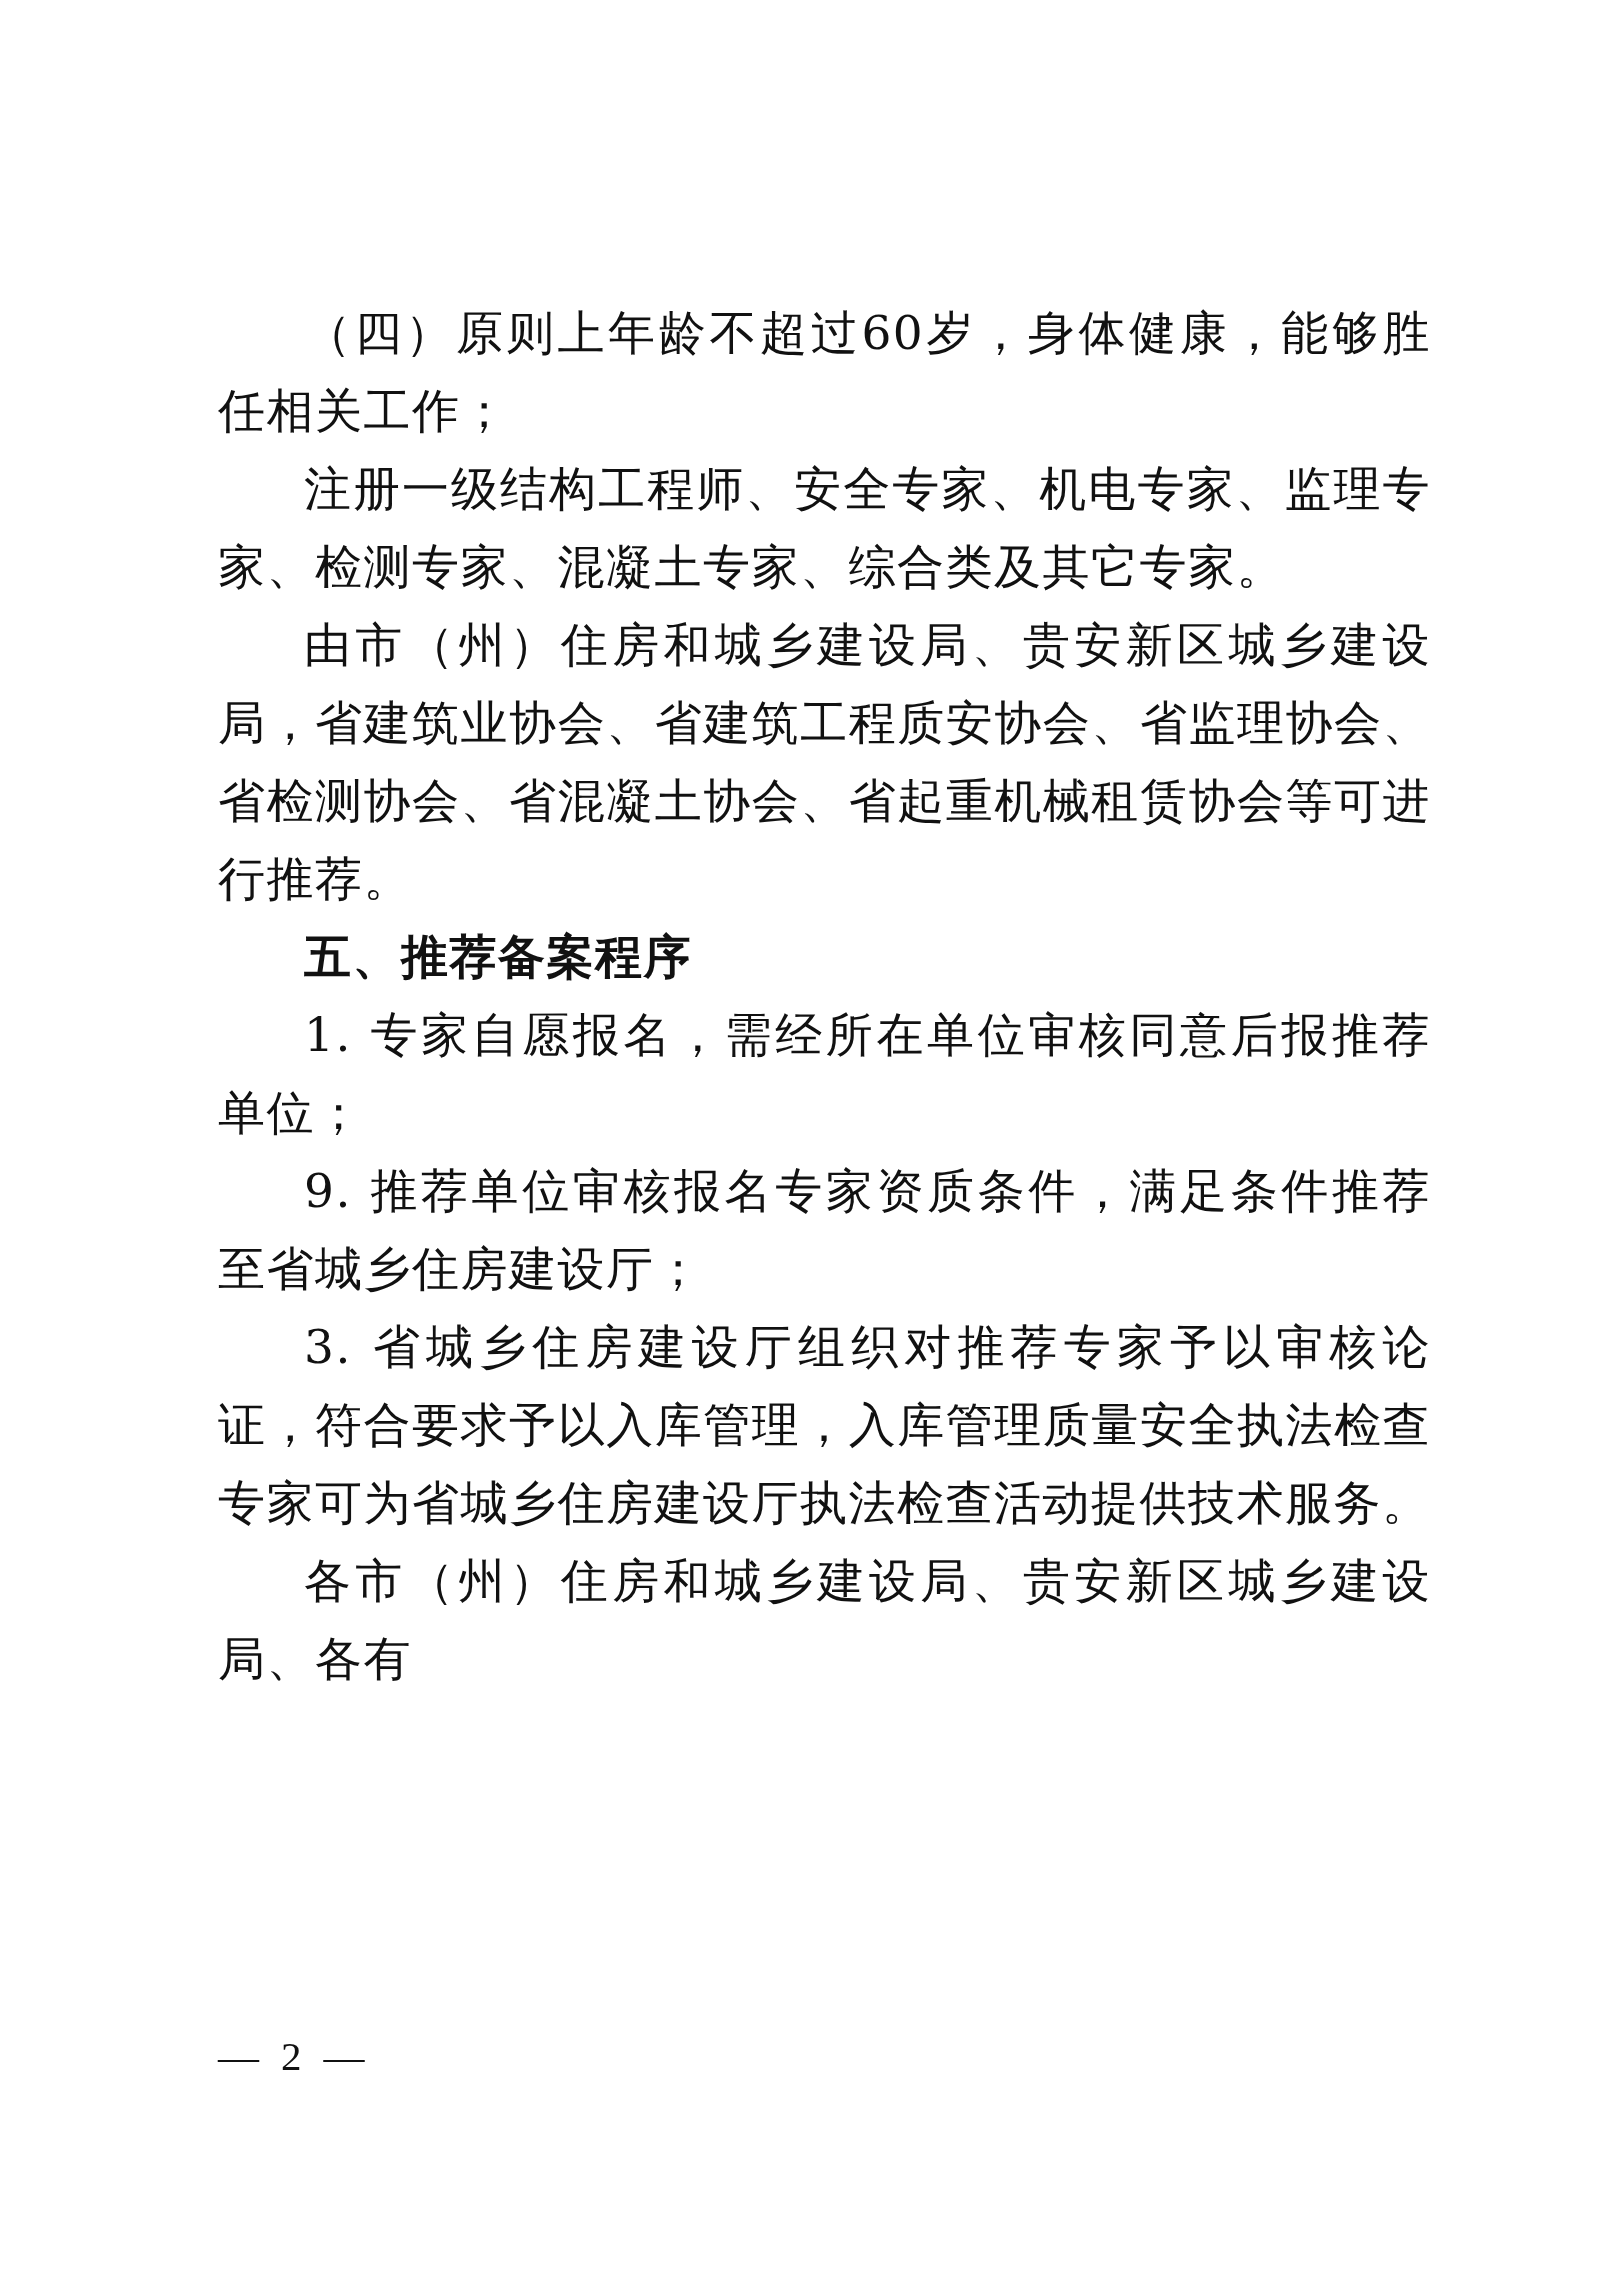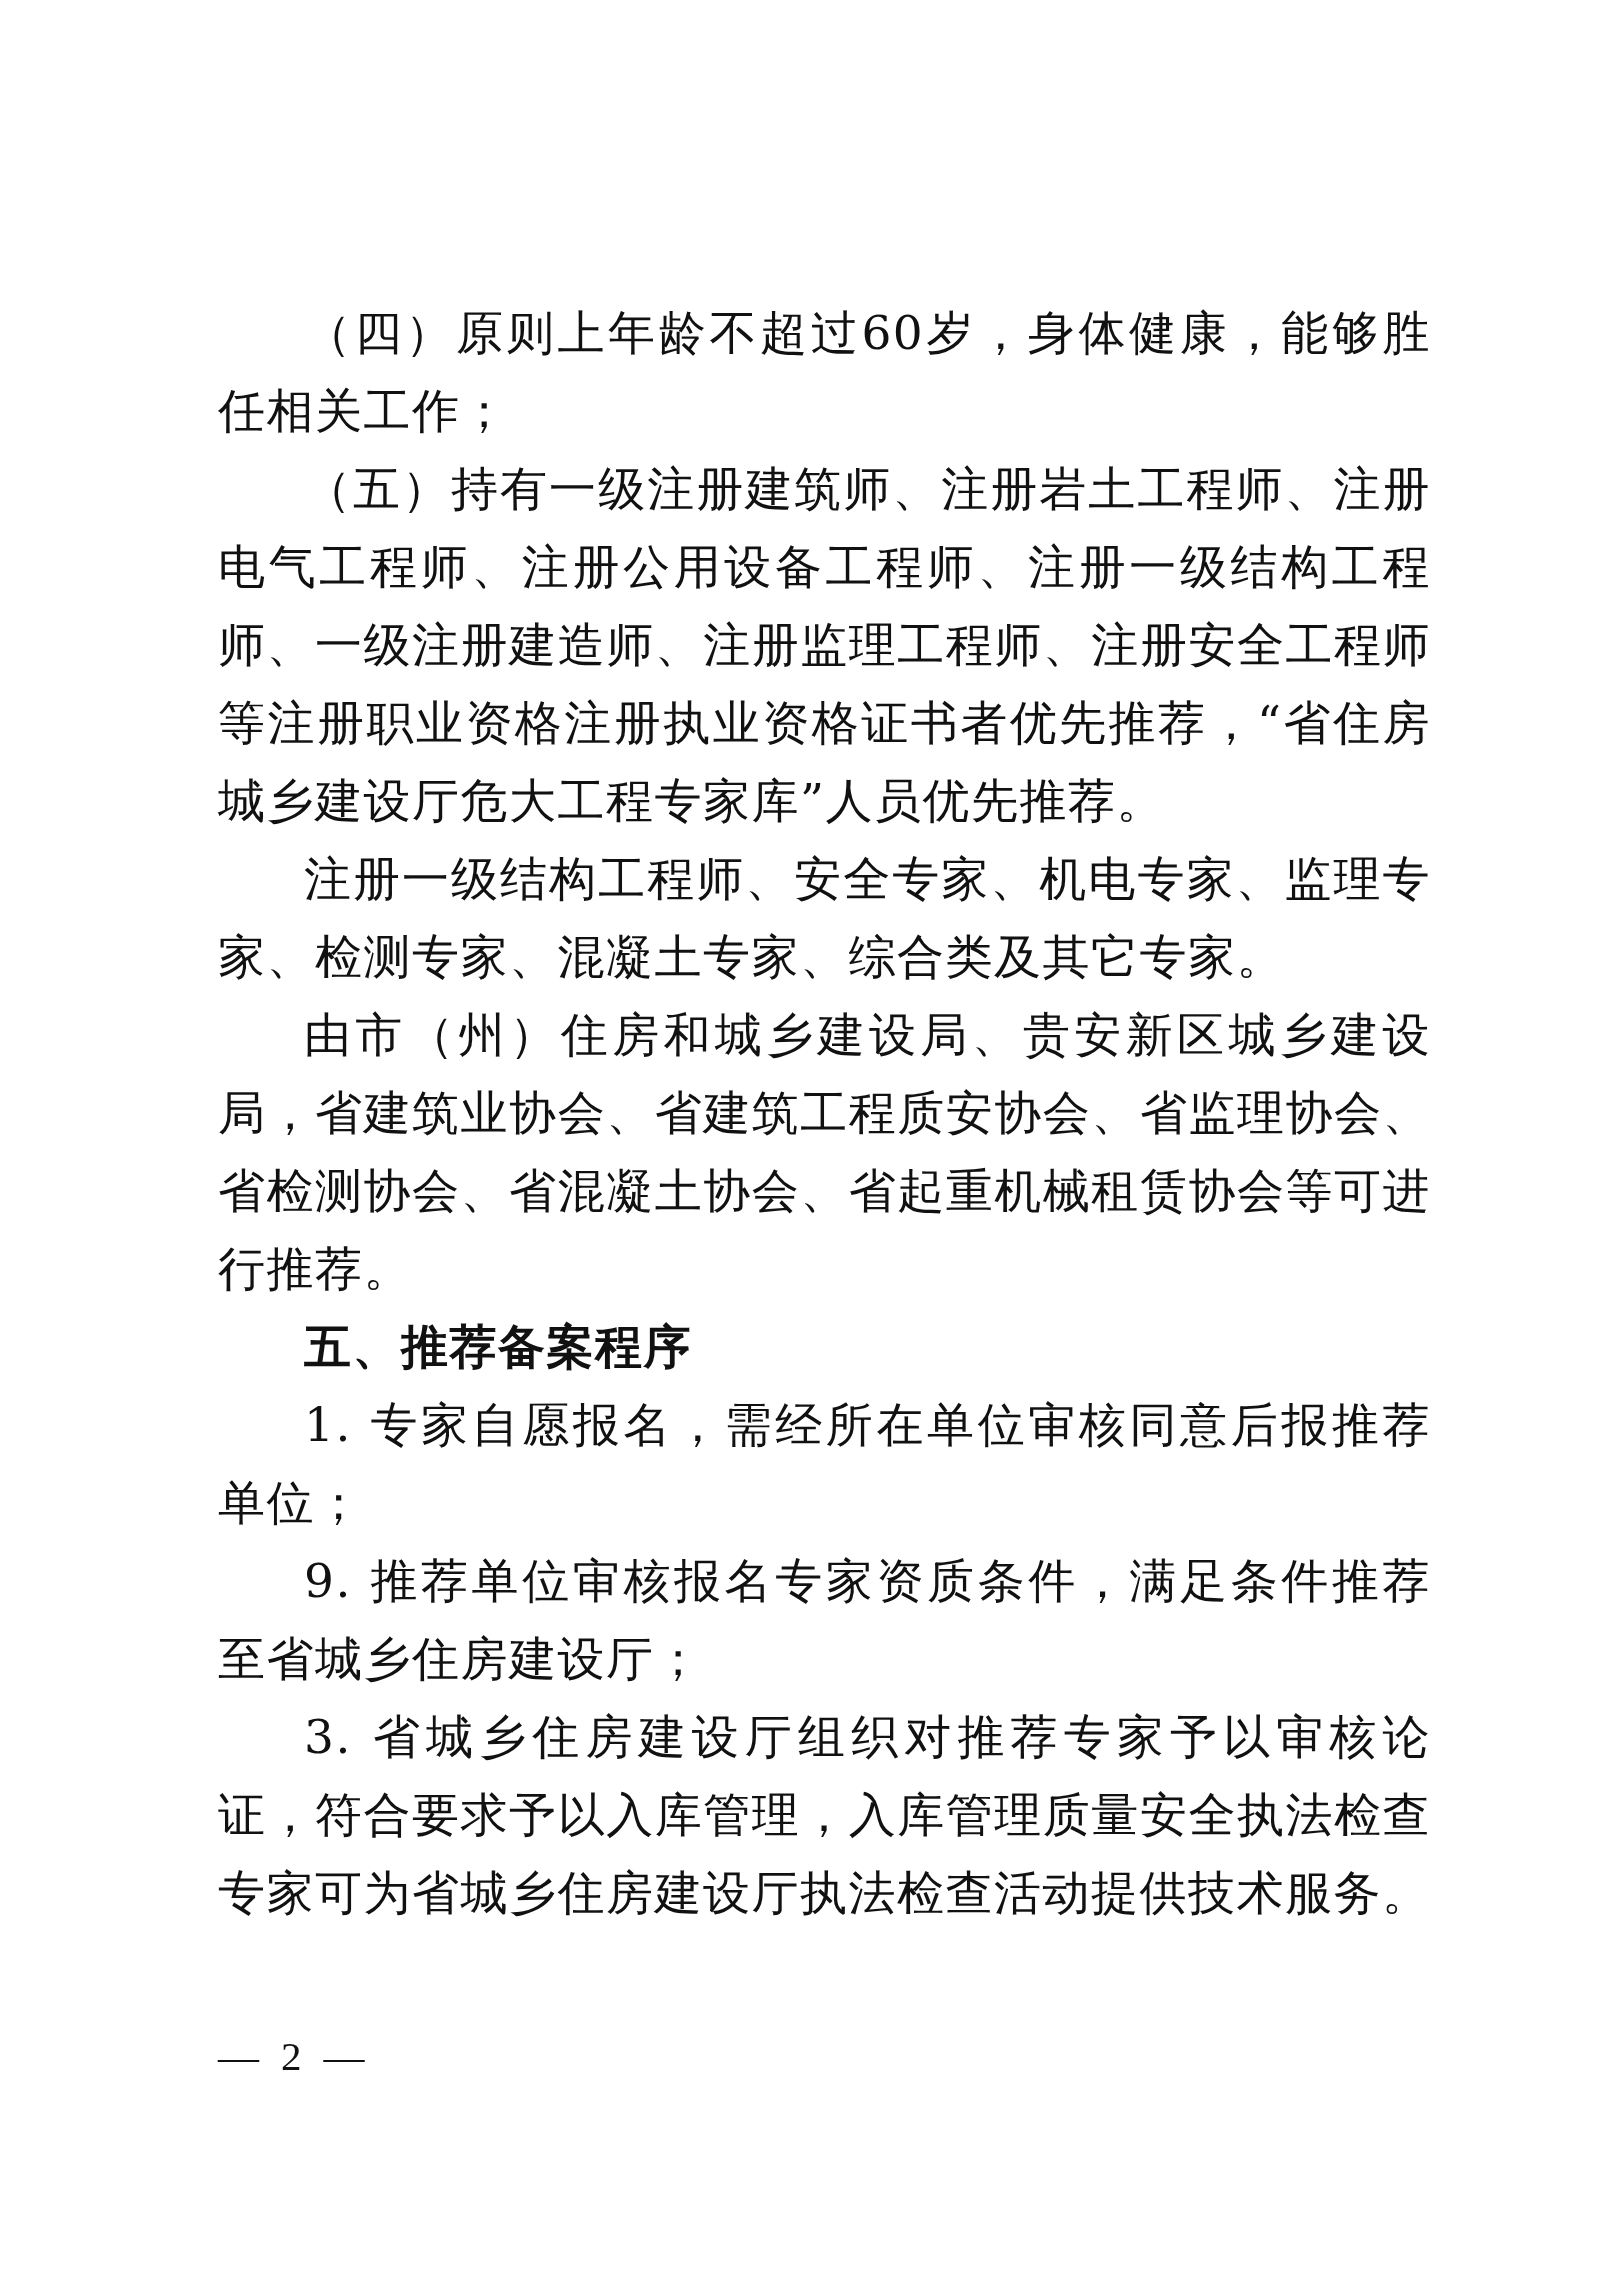--- a/index.html
+++ b/index.html
@@ -26,23 +26,23 @@
     font-size: 41px;
     color: #111111;
     letter-spacing: 5.9px;
   }
 </style>
 </head>
 <body>
 
 <div class="page">
   <p class="para">（四）原则上年龄不超过60岁，身体健康，能够胜任相关工作；</p>
-  <p class="para">（五）持有一级注册建筑师、注册岩土工程师、注册电气工程师、注册公用设备工程师、注册一级结构工程师、一级注册建造师、注册监理工程师、注册安全工程师等注册职业资格注册执业资格证书者优先推荐，“省住房城乡建设厅危大工程专家库”人员优先推荐。</p>
   <p class="para">注册一级结构工程师、安全专家、机电专家、监理专家、检测专家、混凝土专家、综合类及其它专家。</p>
   <p class="para">由市（州）住房和城乡建设局、贵安新区城乡建设局，省建筑业协会、省建筑工程质安协会、省监理协会、省检测协会、省混凝土协会、省起重机械租赁协会等可进行推荐。</p>
   <p class="heading">五、推荐备案程序</p>
   <p class="para">1. 专家自愿报名，需经所在单位审核同意后报推荐单位；</p>
   <p class="para">9. 推荐单位审核报名专家资质条件，满足条件推荐至省城乡住房建设厅；</p>
   <p class="para">3. 省城乡住房建设厅组织对推荐专家予以审核论证，符合要求予以入库管理，入库管理质量安全执法检查专家可为省城乡住房建设厅执法检查活动提供技术服务。</p>
+  <p class="para">各市（州）住房和城乡建设局、贵安新区城乡建设局、各有</p>
 </div>
 
 <div class="page-number">— 2 —</div>
 
 
 </body></html>

